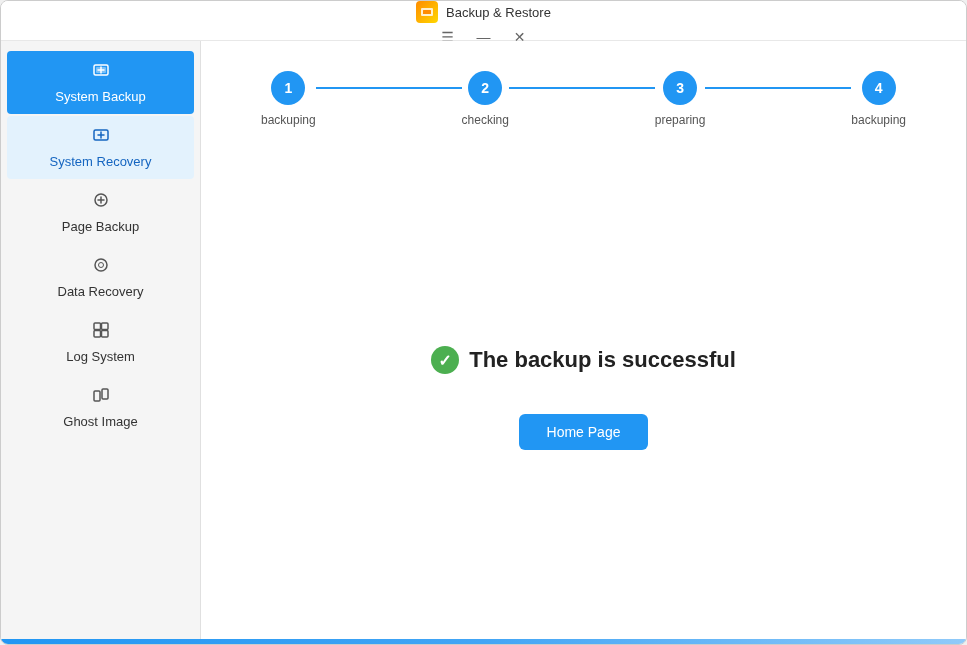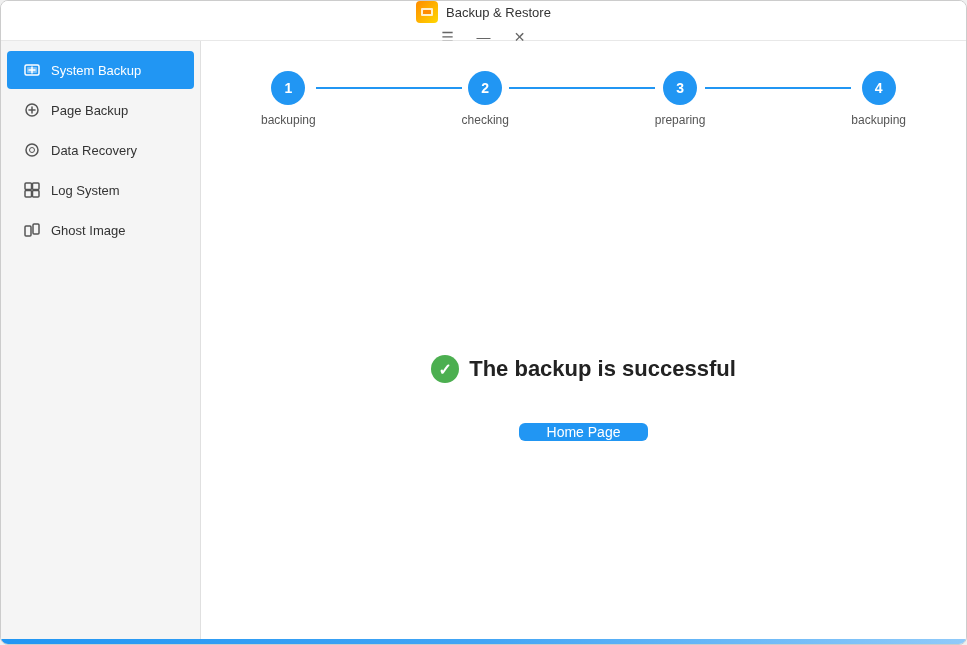--- a/index.html
+++ b/index.html
@@ -86,20 +86,21 @@
     .sidebar-item {
       display: flex;
       align-items: center;
       gap: 10px;
       padding: 10px 16px;
       cursor: pointer;
       font-size: 13px;
       color: #333;
       border-radius: 4px;
       margin: 2px 6px;
+      flex-direction: column;
     }
     .sidebar-item.active {
       background: #2196f3;
       color: #fff;
     }
     .sidebar-item.secondary-active {
       background: #e3f2fd;
       color: #1565c0;
     }
     .sidebar-icon {
@@ -184,21 +185,21 @@
       align-items: center;
       justify-content: center;
       color: #fff;
       font-size: 16px;
     }
     .home-btn {
       background: #2196f3;
       color: #fff;
       border: none;
       border-radius: 6px;
-      padding: 1px 28px;
+      padding: 10px 28px;
       font-size: 14px;
       cursor: pointer;
       font-weight: 500;
     }
     
     .bottom-bar {
       height: 5px;
       background: linear-gradient(90deg, #2196f3 0%, #42a5f5 50%, #90caf9 100%);
       flex-shrink: 0;
     }
@@ -233,20 +234,29 @@
         <div class="sidebar-icon">
           <svg width="16" height="16" viewBox="0 0 16 16" fill="none">
             <rect x="1" y="3" width="14" height="10" rx="1.5" stroke="#fff" stroke-width="1.5"></rect>
             <rect x="3" y="5" width="10" height="6" rx="1" fill="#fff" opacity="0.4"></rect>
             <path d="M5 8h6M8 5v6" stroke="#fff" stroke-width="1.5" stroke-linecap="round"></path>
           </svg>
         </div>
         <span>System Backup</span>
       </div>
 
+      <div class="sidebar-item secondary-active">
+        <div class="sidebar-icon">
+          <svg width="16" height="16" viewBox="0 0 16 16" fill="none">
+            <rect x="1" y="3" width="14" height="10" rx="1.5" stroke="#1565c0" stroke-width="1.5"></rect>
+            <path d="M5 8h6M8 11V5" stroke="#1565c0" stroke-width="1.5" stroke-linecap="round"></path>
+          </svg>
+        </div>
+        <span>System Recovery</span>
+      </div>
 
       <div class="sidebar-item">
         <div class="sidebar-icon">
           <svg width="16" height="16" viewBox="0 0 16 16" fill="none">
             <circle cx="8" cy="8" r="6" stroke="#555" stroke-width="1.5"></circle>
             <path d="M5 8h6" stroke="#555" stroke-width="1.5" stroke-linecap="round"></path>
             <path d="M8 5v6" stroke="#555" stroke-width="1.5" stroke-linecap="round"></path>
           </svg>
         </div>
         <span>Page Backup</span>

